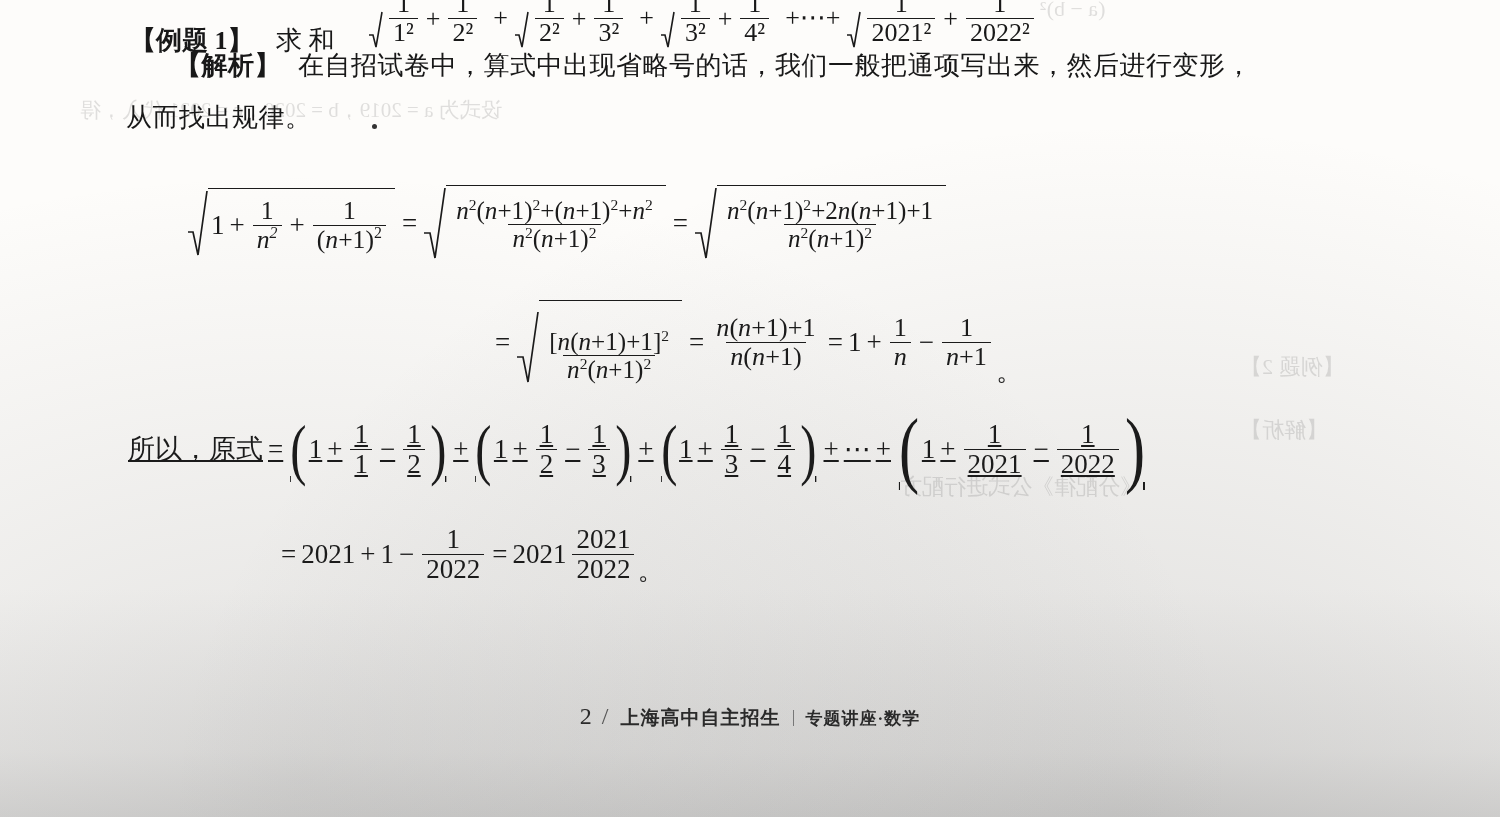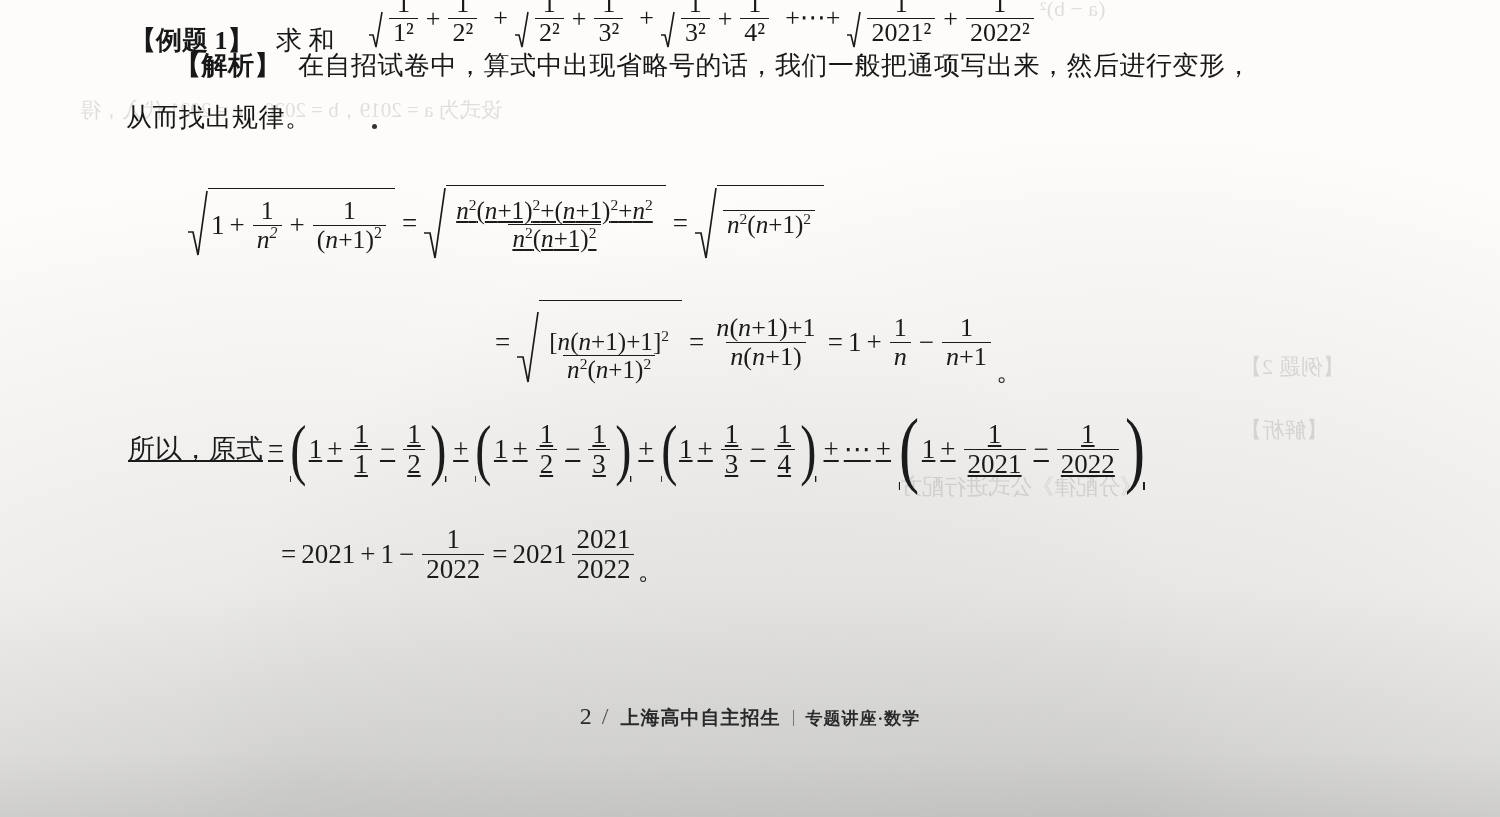--- a/index.html
+++ b/index.html
@@ -258,41 +258,44 @@
 
       <span class="op">=</span>
 
       <span class="sqrt">
         <span class="sign">
             <svg width="22" height="76" viewBox="0 0 22 76">
               <path d="M0 48 L6 48 L11 73 L21 3" stroke="#1b1b1b" stroke-width="1.7" fill="none"></path>
             </svg>
           </span>
         <span class="body" style="padding-top:4px;">
-          <span class="frac" style="font-size:0.93em;text-decoration:underline;">
+          <span class="frac" style="font-size:0.93em;">
             <span class="num">
               <span class="it">n</span><span class="sup">2</span>(<span class="it">n</span>+1)<span class="sup">2</span>+(<span class="it">n</span>+1)<span class="sup">2</span>+<span class="it">n</span><span class="sup">2</span>
             </span>
             <span class="den">
               <span class="it">n</span><span class="sup">2</span>(<span class="it">n</span>+1)<span class="sup">2</span>
             </span>
           </span>
         </span>
       </span>
 
       <span class="op">=</span>
 
       <span class="sqrt">
         <span class="sign">
             <svg width="22" height="76" viewBox="0 0 22 76">
               <path d="M0 48 L6 48 L11 73 L21 3" stroke="#1b1b1b" stroke-width="1.7" fill="none"></path>
             </svg>
           </span>
         <span class="body" style="padding-top:4px;">
           <span class="frac" style="font-size:0.93em;">
+            <span class="num">
+              <span class="it">n</span><span class="sup">2</span>(<span class="it">n</span>+1)<span class="sup">2</span>+2<span class="it">n</span>(<span class="it">n</span>+1)+1
+            </span>
             <span class="den">
               <span class="it">n</span><span class="sup">2</span>(<span class="it">n</span>+1)<span class="sup">2</span>
             </span>
           </span>
         </span>
       </span>
     </span>
   </div>
 
   <div style="position:absolute; left:490px; top:300px;">

